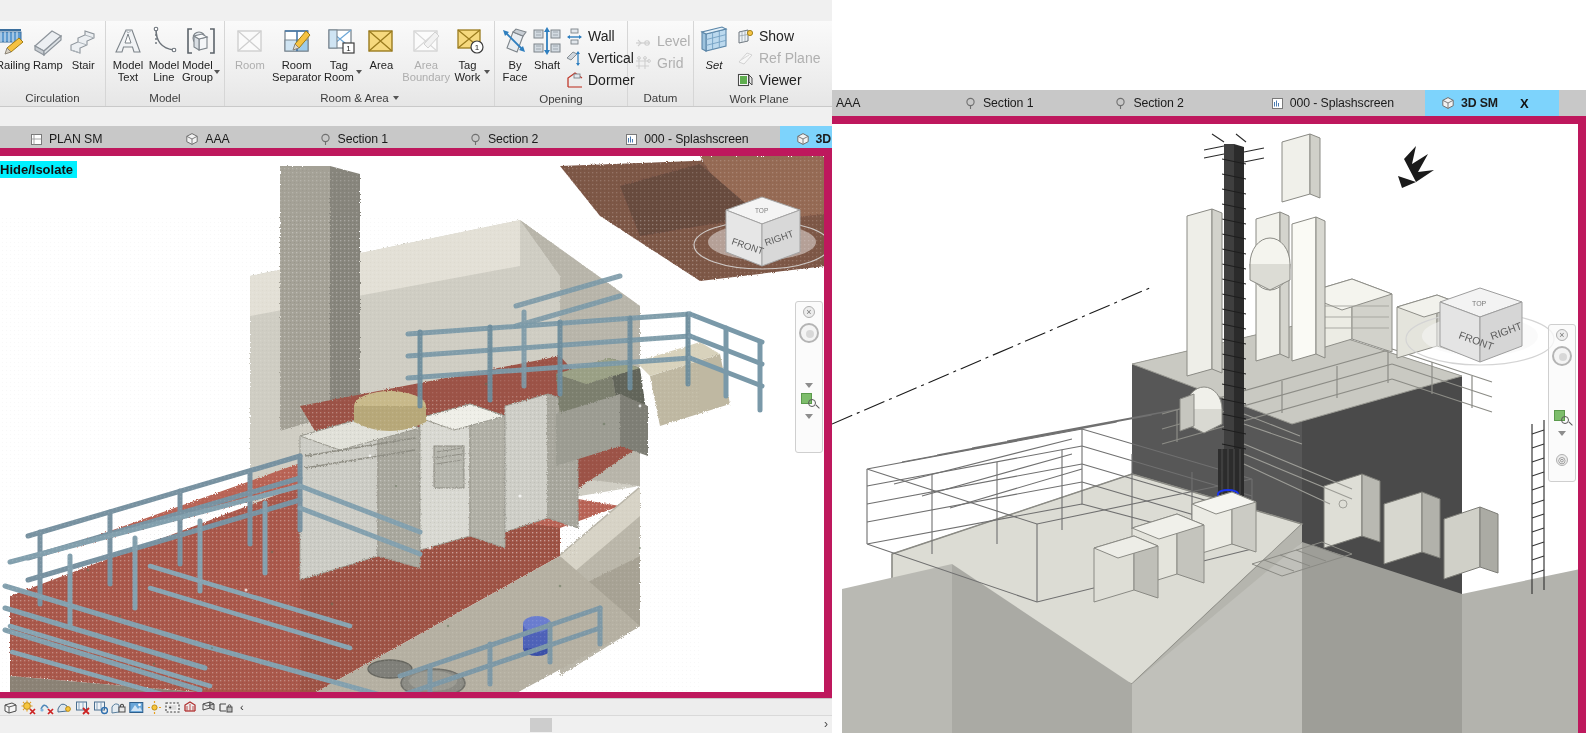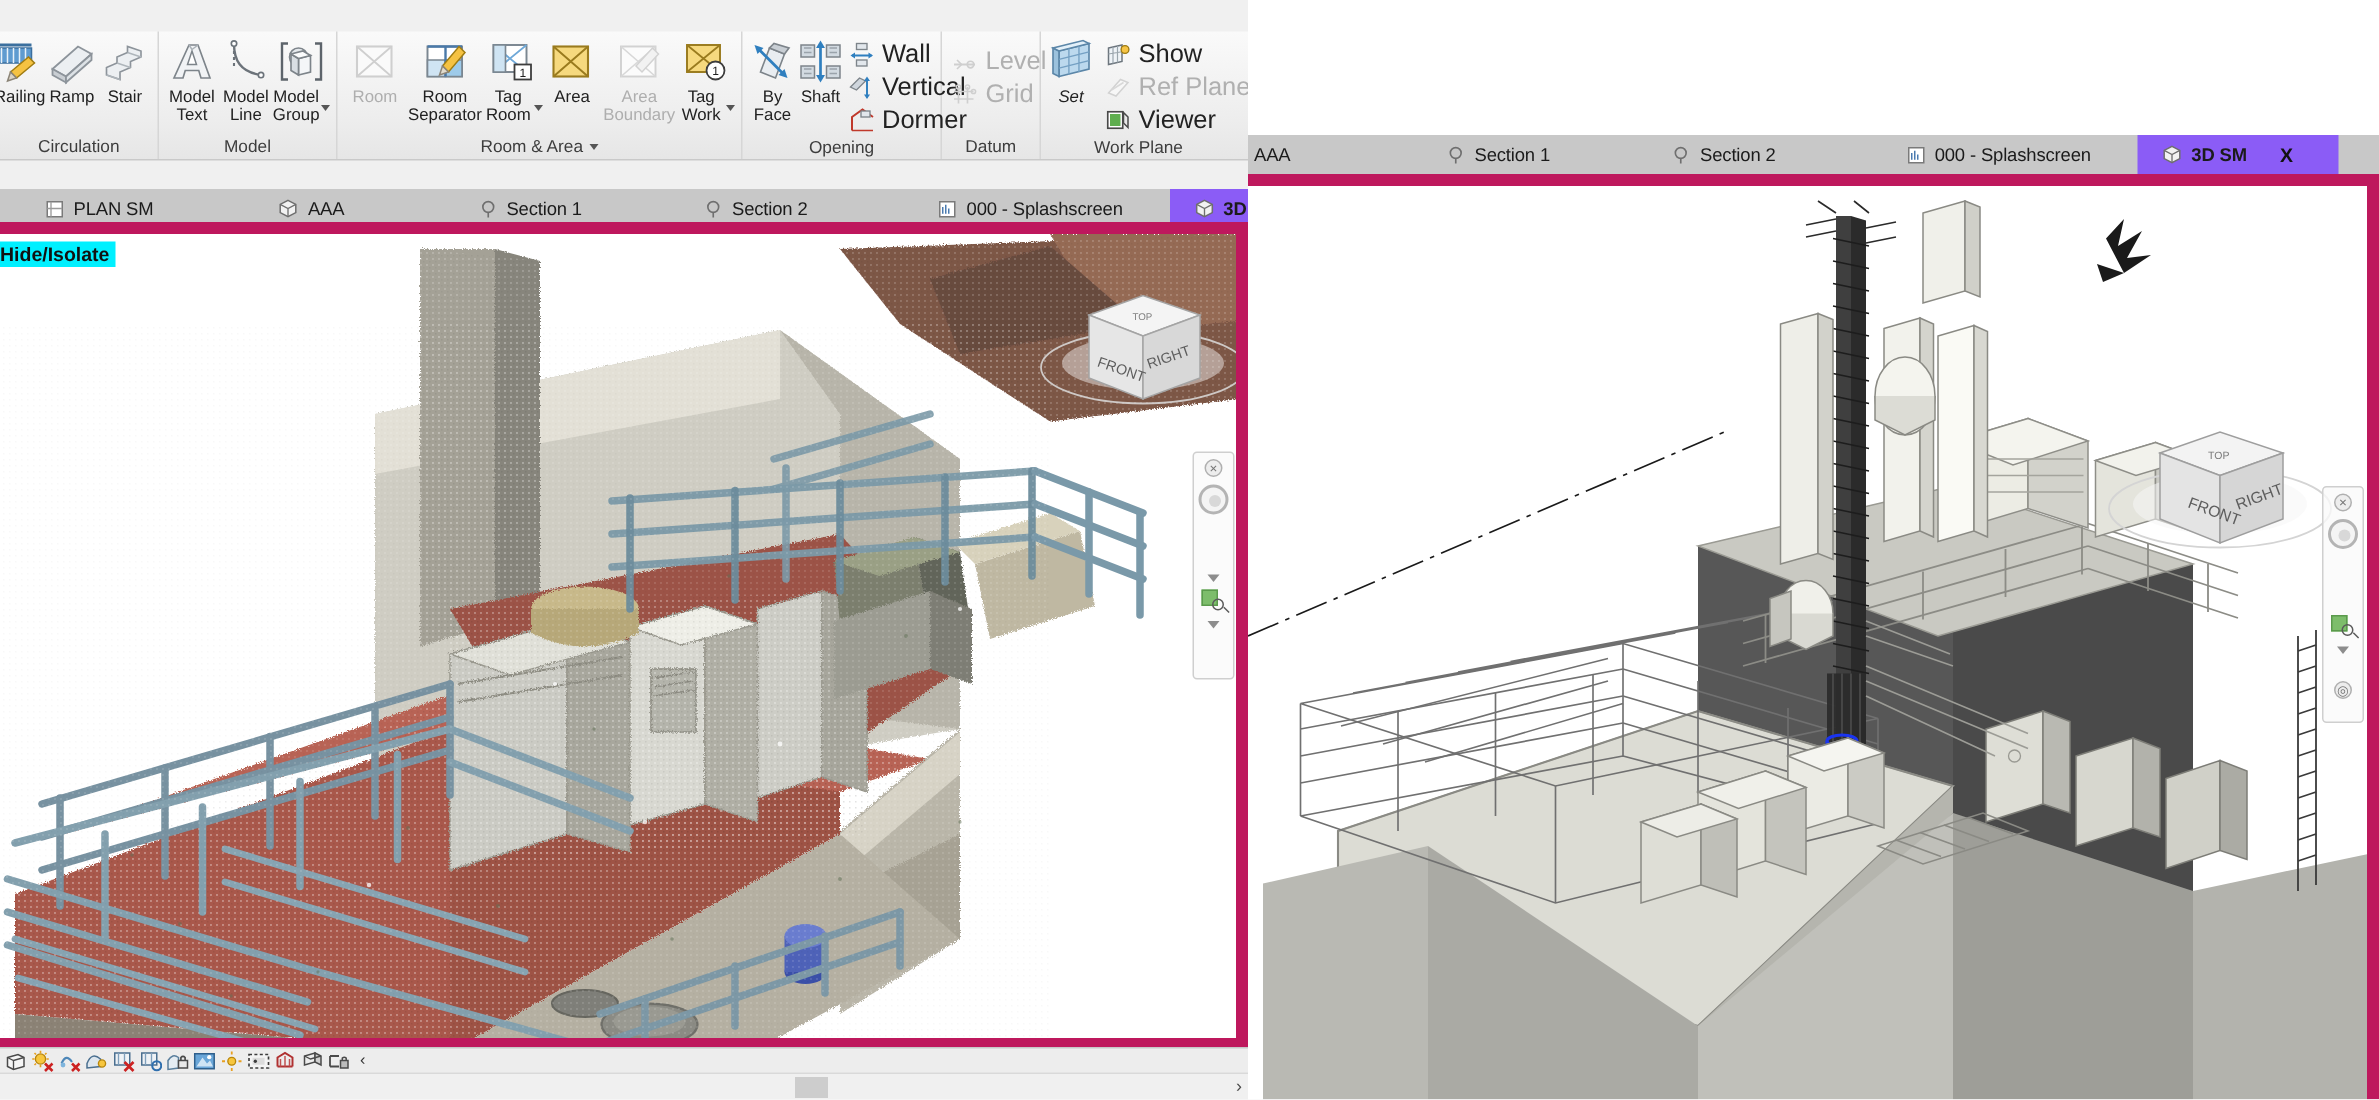--- a/index.html
+++ b/index.html
@@ -69,36 +69,36 @@
   .rbtn.wide { width:54px; }
   .rbtn .lbl { font-size:11.2px; line-height:11.6px; color:#222; margin-top:2px; }
   .rbtn.dis .lbl { color:#aeaeae; }
   .rbtn .ico { width:32px;height:32px; position:relative; }
   .rbtn .lblrow { display:flex; align-items:flex-start; justify-content:center; gap:1px; }
   .rbtn .lblrow .dd { width:0;height:0;border-left:3.5px solid transparent;border-right:3.5px solid transparent;border-top:4px solid #555; margin-top:12px; }
 
   .rbtn-sm {
     display:flex; align-items:center; gap:5px; height:22px; padding:0 3px; cursor:default;
   }
-  .rbtn-sm .lbl { font-size:17px; color:#222; white-space:nowrap;}
+  .rbtn-sm .lbl { font-size:14px; color:#222; white-space:nowrap;}
   .rbtn-sm.dis .lbl { color:#b0b0b0; }
   .rbtn-sm .ico { width:17px;height:17px; position:relative; flex:none;}
   .rcol { display:flex; flex-direction:column; justify-content:center; padding-top:1px;}
 
   
   .viewtabs {
     position:absolute; left:0; width:100%; height:26px;
     background:#c8c8c8; display:flex; align-items:stretch;
   }
   .vtab {
     display:flex; align-items:center; gap:6px; padding:0 30px;
     font-size:12.3px; color:#1b1b1b; white-space:nowrap; cursor:default;
     border-right:1px solid #c8c8c8;
   }
-  .vtab.active { background:#8b5cf6; font-weight:bold; }
+  .vtab.active { background:#7dd3fc; font-weight:bold; }
   .vtab .tx { letter-spacing:-0.1px; }
   .vtab .closex {
     margin-left:16px; font-weight:bold; font-size:13px; color:#111; cursor:pointer;
   }
 
   
   .viewport {
     position:absolute; background:#ffffff;
     border:8px solid #be185d; overflow:hidden;
   }

